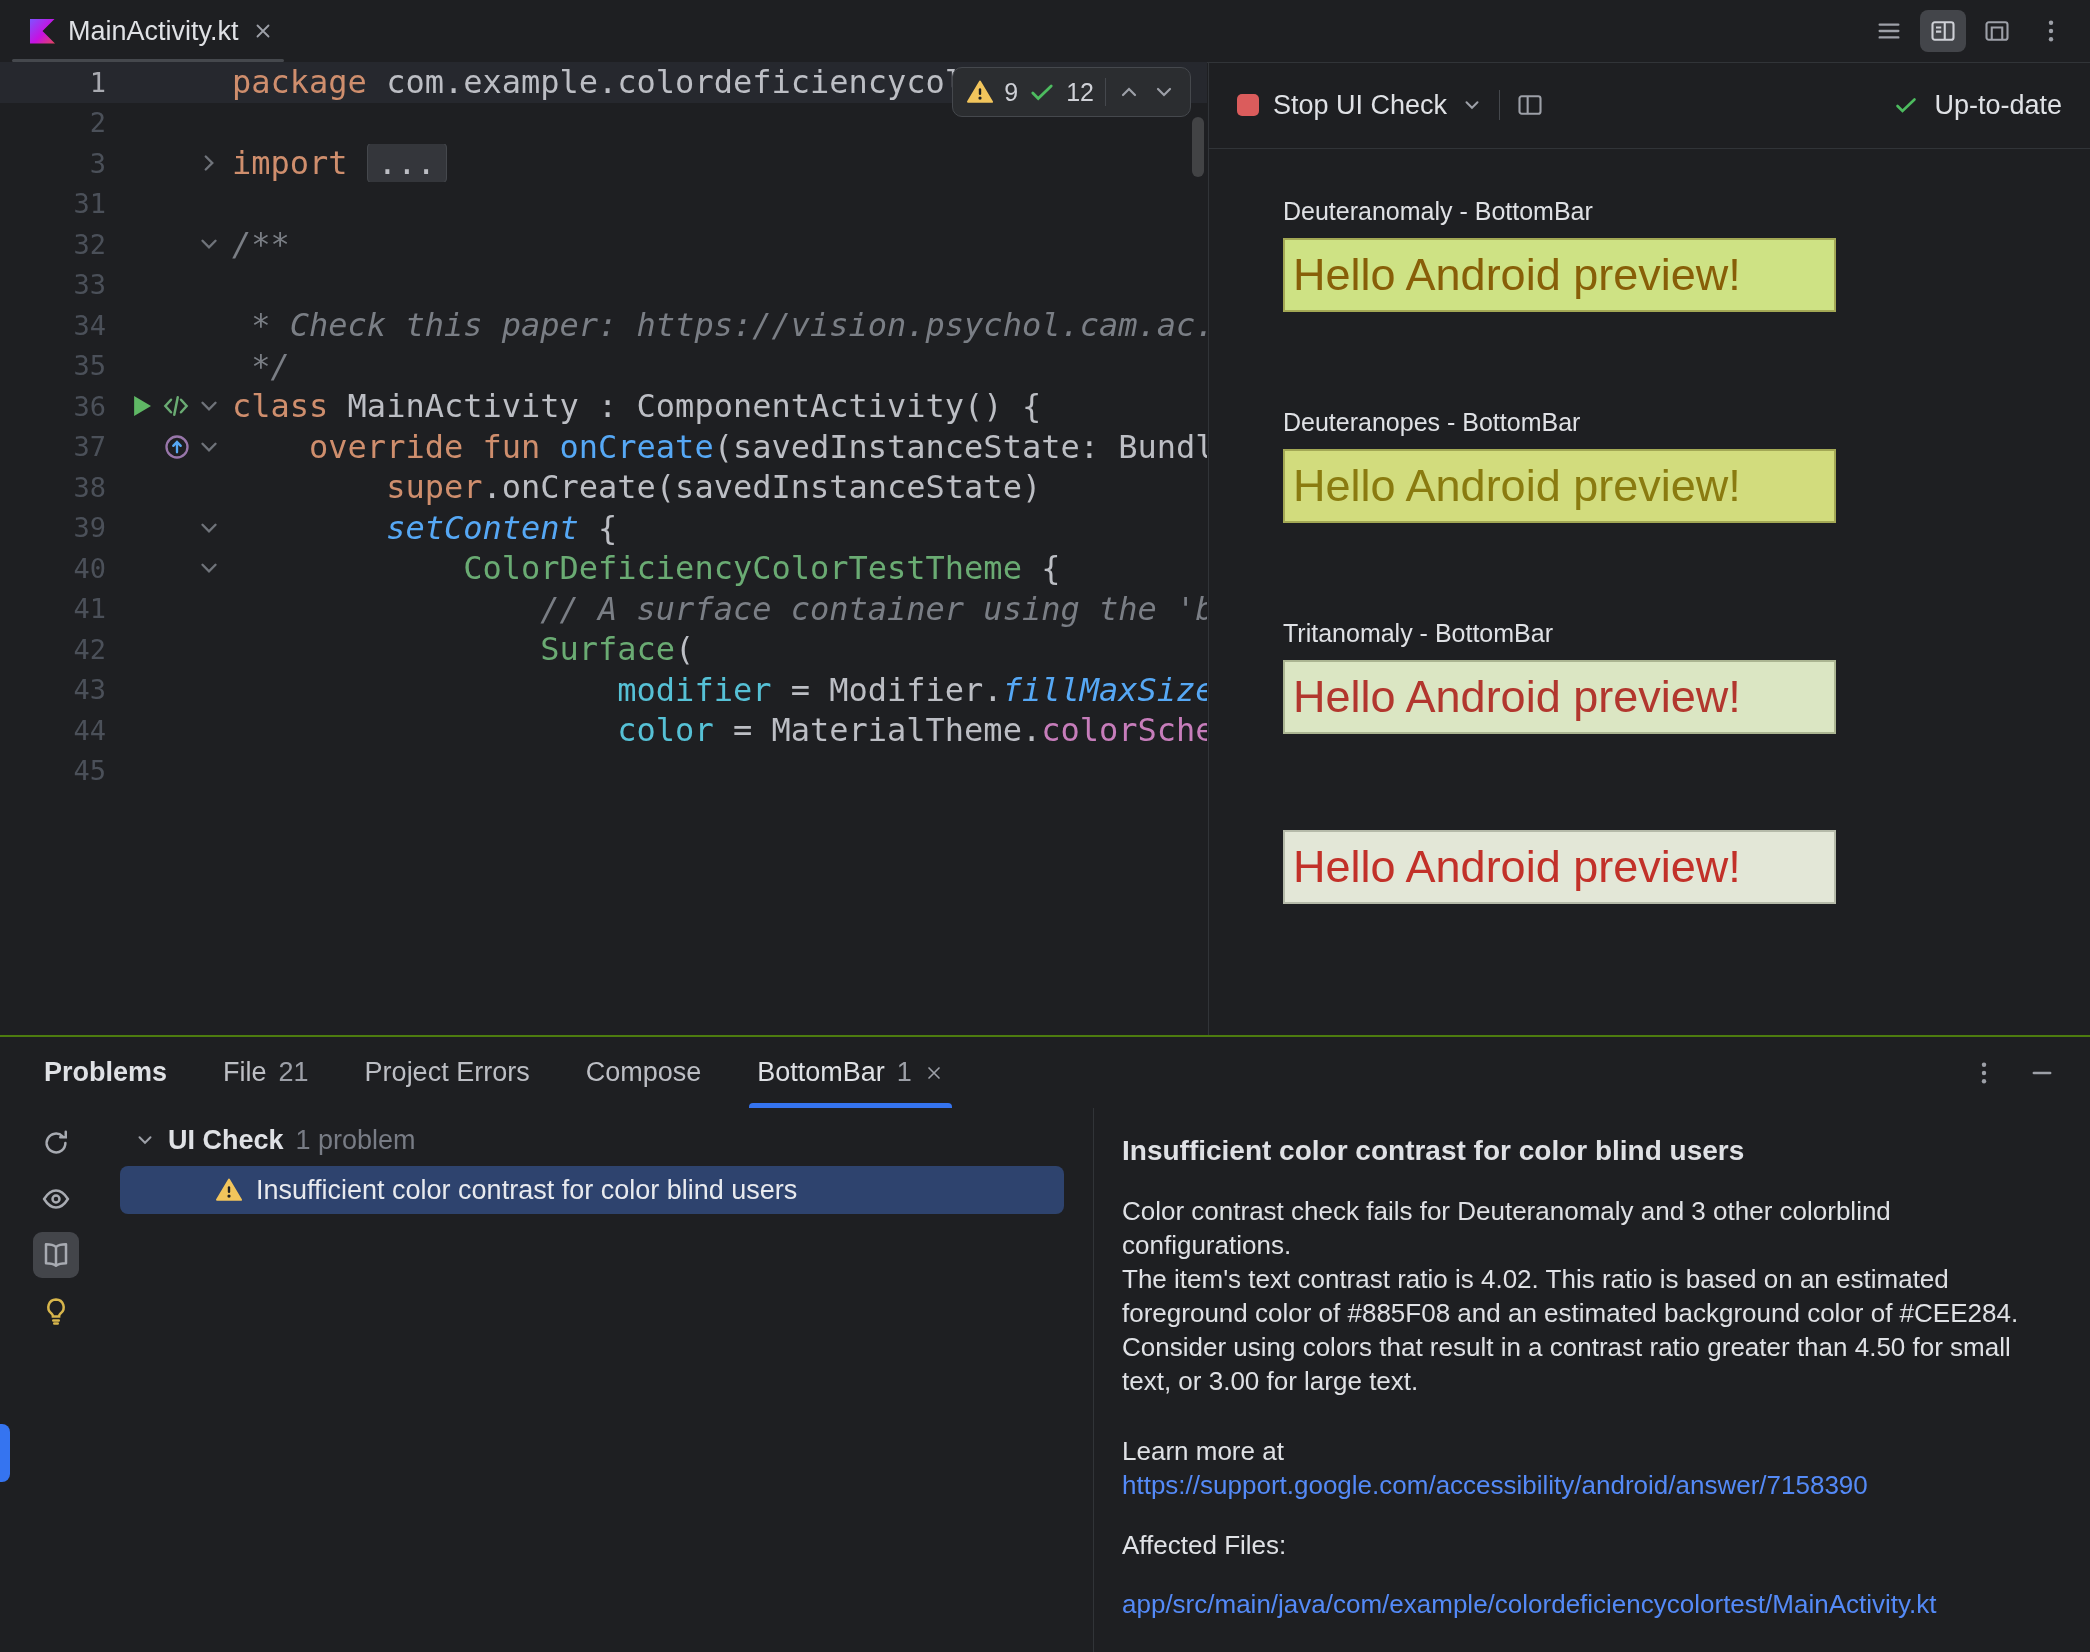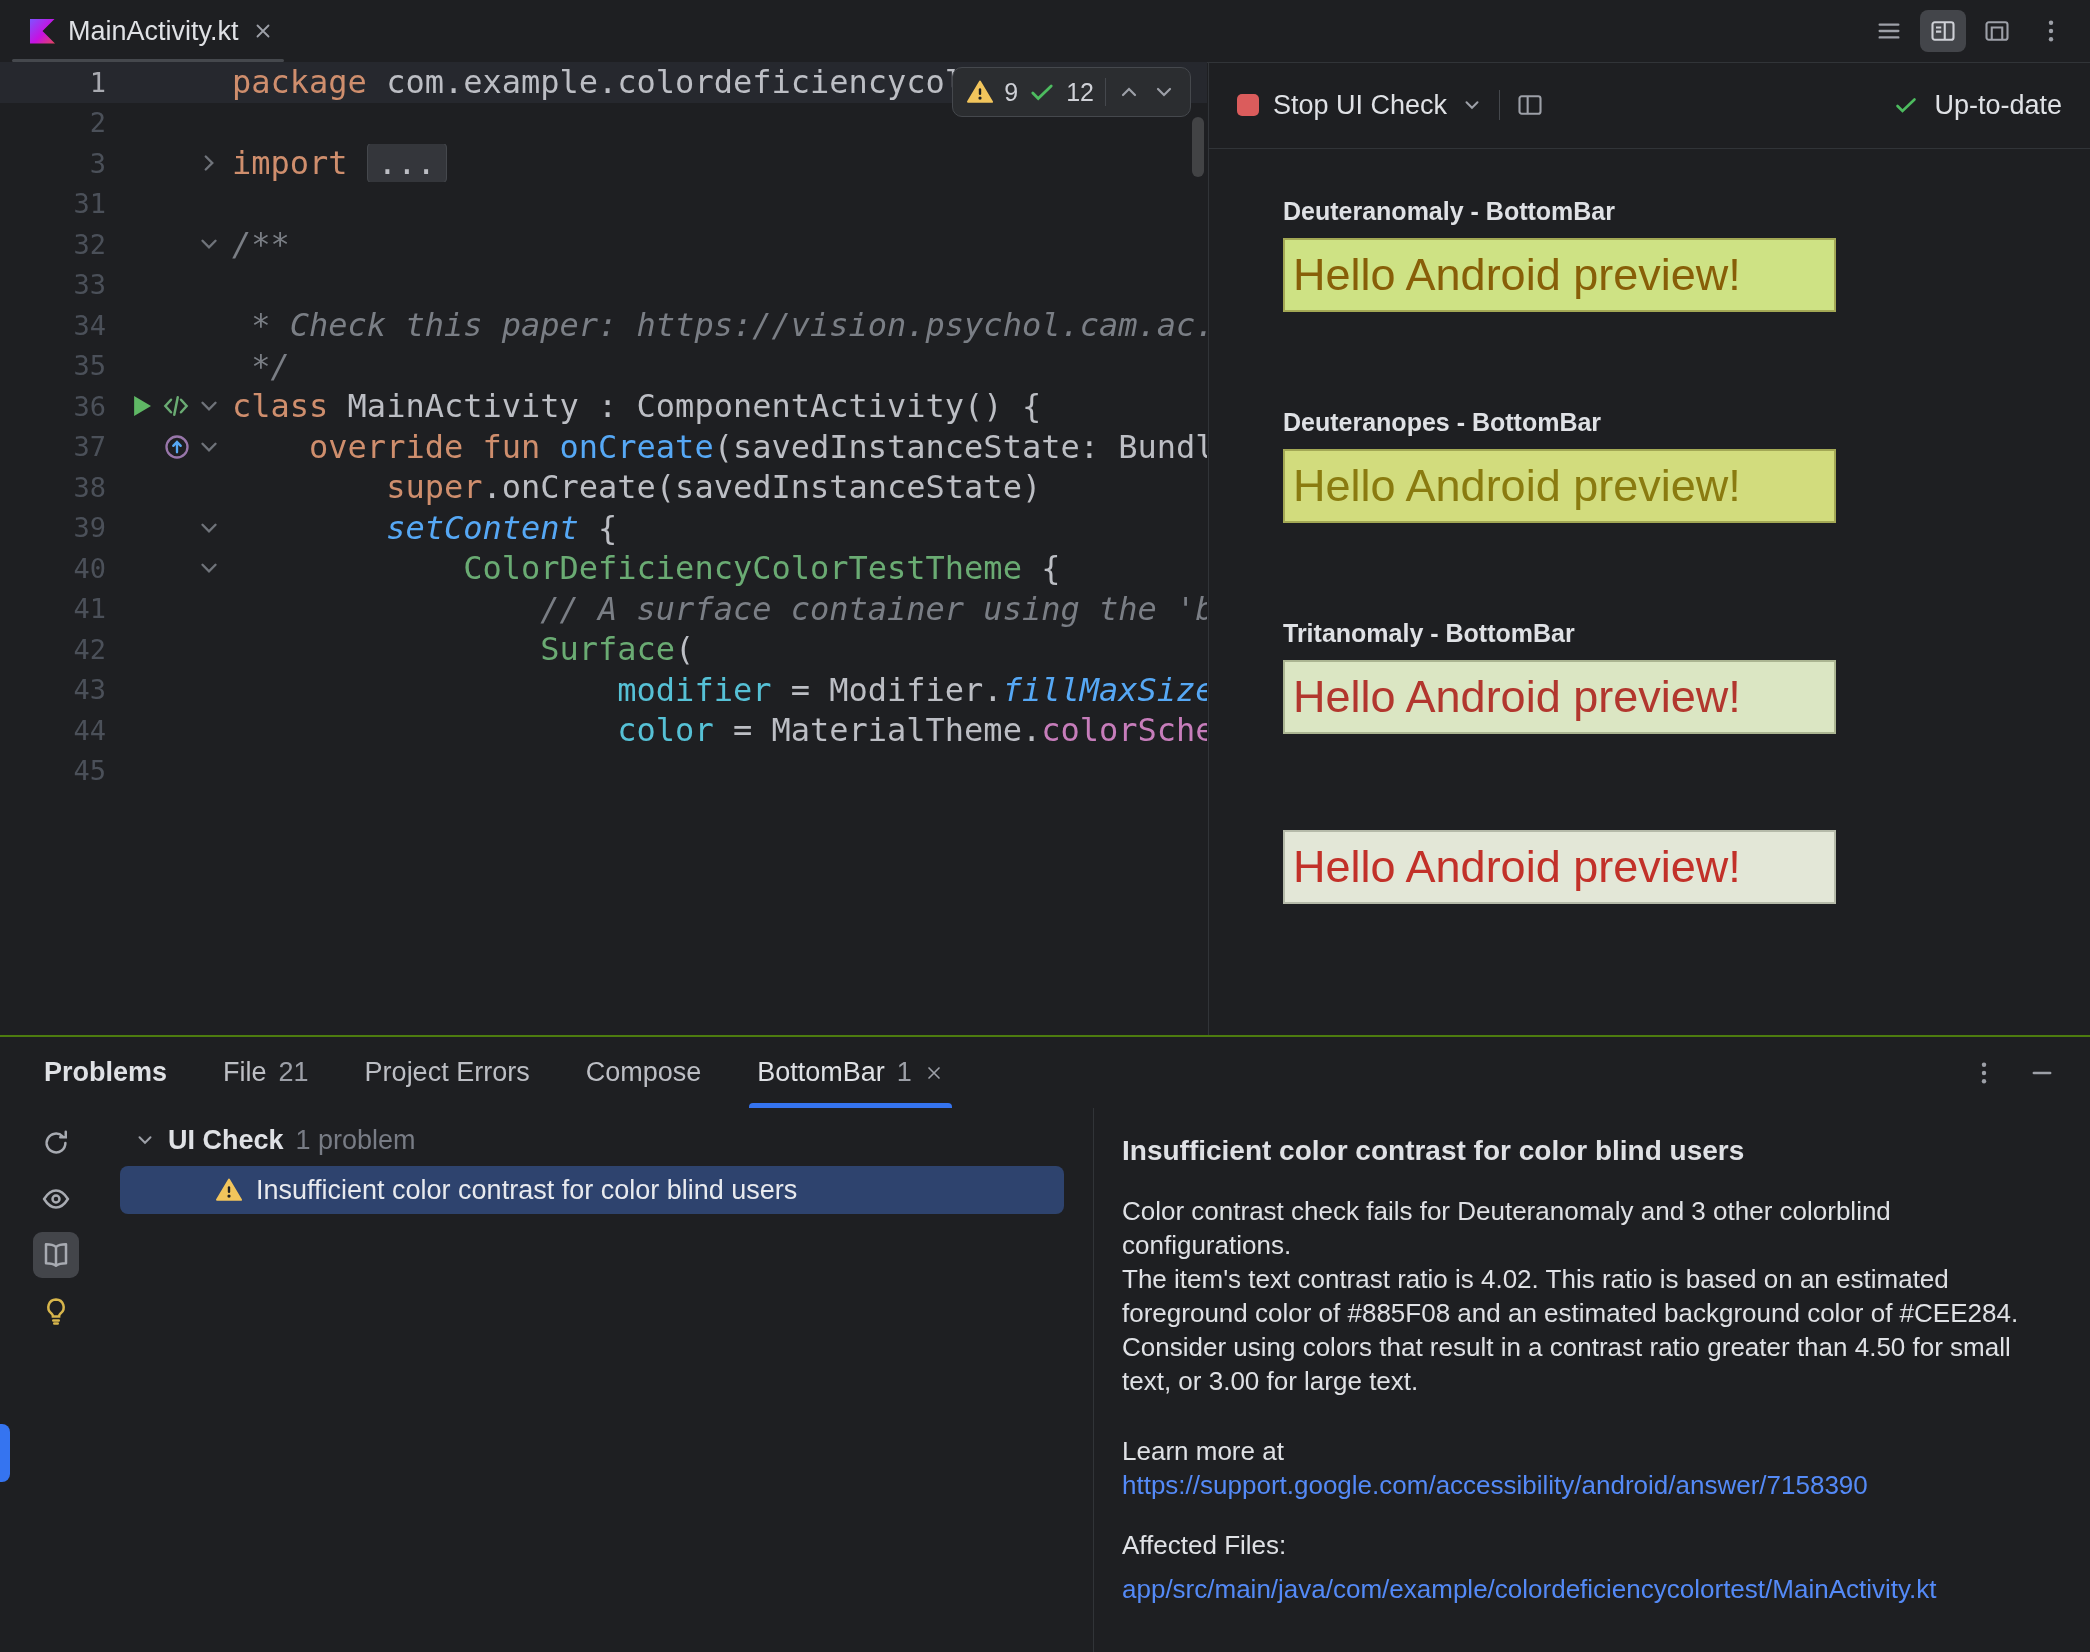--- a/index.html
+++ b/index.html
@@ -51,21 +51,21 @@
           display:flex;flex-direction:column;}
   .rp-head{flex:0 0 86px;display:flex;align-items:center;gap:16px;padding:0 28px;
            border-bottom:1px solid #313438;font-size:27px;}
   .stopbtn{display:flex;align-items:center;gap:14px;background:none;border:none;color:#DFE1E5;
            font-size:27px;font-family:inherit;padding:0;}
   .stop-sq{width:22px;height:22px;border-radius:5px;background:#DB5C5C;}
   .hdr-div{width:1px;height:30px;background:#45484D;}
   .uptodate{margin-left:auto;display:flex;align-items:center;gap:16px;color:#DFE1E5;}
   .rp-canvas{flex:1;padding:48px 0 0 74px;overflow:hidden;}
   .pv-group{margin-bottom:96px;}
-  .pv-label{font-size:25px;color:#DFE1E5;margin-bottom:12px;font-weight:bold;}
+  .pv-label{font-size:25px;color:#DFE1E5;margin-bottom:12px;}
   .pv-box{width:553px;height:74px;display:flex;align-items:center;padding-left:8px;
           box-sizing:border-box;font-size:45px;white-space:nowrap;overflow:hidden;}
 
   
   .btabs{position:absolute;left:0;top:1035px;right:0;height:73px;border-top:2px solid #4d7c0f;
          display:flex;align-items:center;padding:0 34px 0 44px;box-sizing:border-box;}
   .btabs-list{display:flex;gap:56px;height:100%;align-items:center;}
   .btab{display:flex;align-items:center;gap:12px;color:#BCBEC4;position:relative;height:100%;font-size:27px;}
   .btab.bold{font-weight:700;color:#DFE1E5;}
   .btab .cnt{color:#9DA0A8;}
@@ -89,21 +89,21 @@
              font-size:27px;color:#E8EAEE;white-space:nowrap;}
 
   .vdiv{position:absolute;left:1093px;top:0;bottom:0;width:1px;background:#313438;}
 
   .details{position:absolute;left:1094px;top:0;right:0;bottom:0;padding:26px 28px 0 28px;
            box-sizing:border-box;font-size:26px;line-height:34px;color:#DFE1E5;}
   .det-title{font-size:28px;font-weight:700;margin-bottom:26px;line-height:34px;}
   .det-p{margin:0;}
   .det-learn{margin-top:36px;}
   .det-aff{margin-top:26px;font-weight:400;}
-  .det-afflink{margin-top:10px;}
+  .det-afflink{margin-top:25px;}
   a.link{color:#548AF7;text-decoration:none;cursor:pointer;}
 
   .stripe{position:absolute;left:0;top:1424px;width:10px;height:58px;background:#3574F0;
           border-radius:0 8px 8px 0;z-index:5;}
 </style>
 </head>
 <body>
 
 <div class="app">
 

